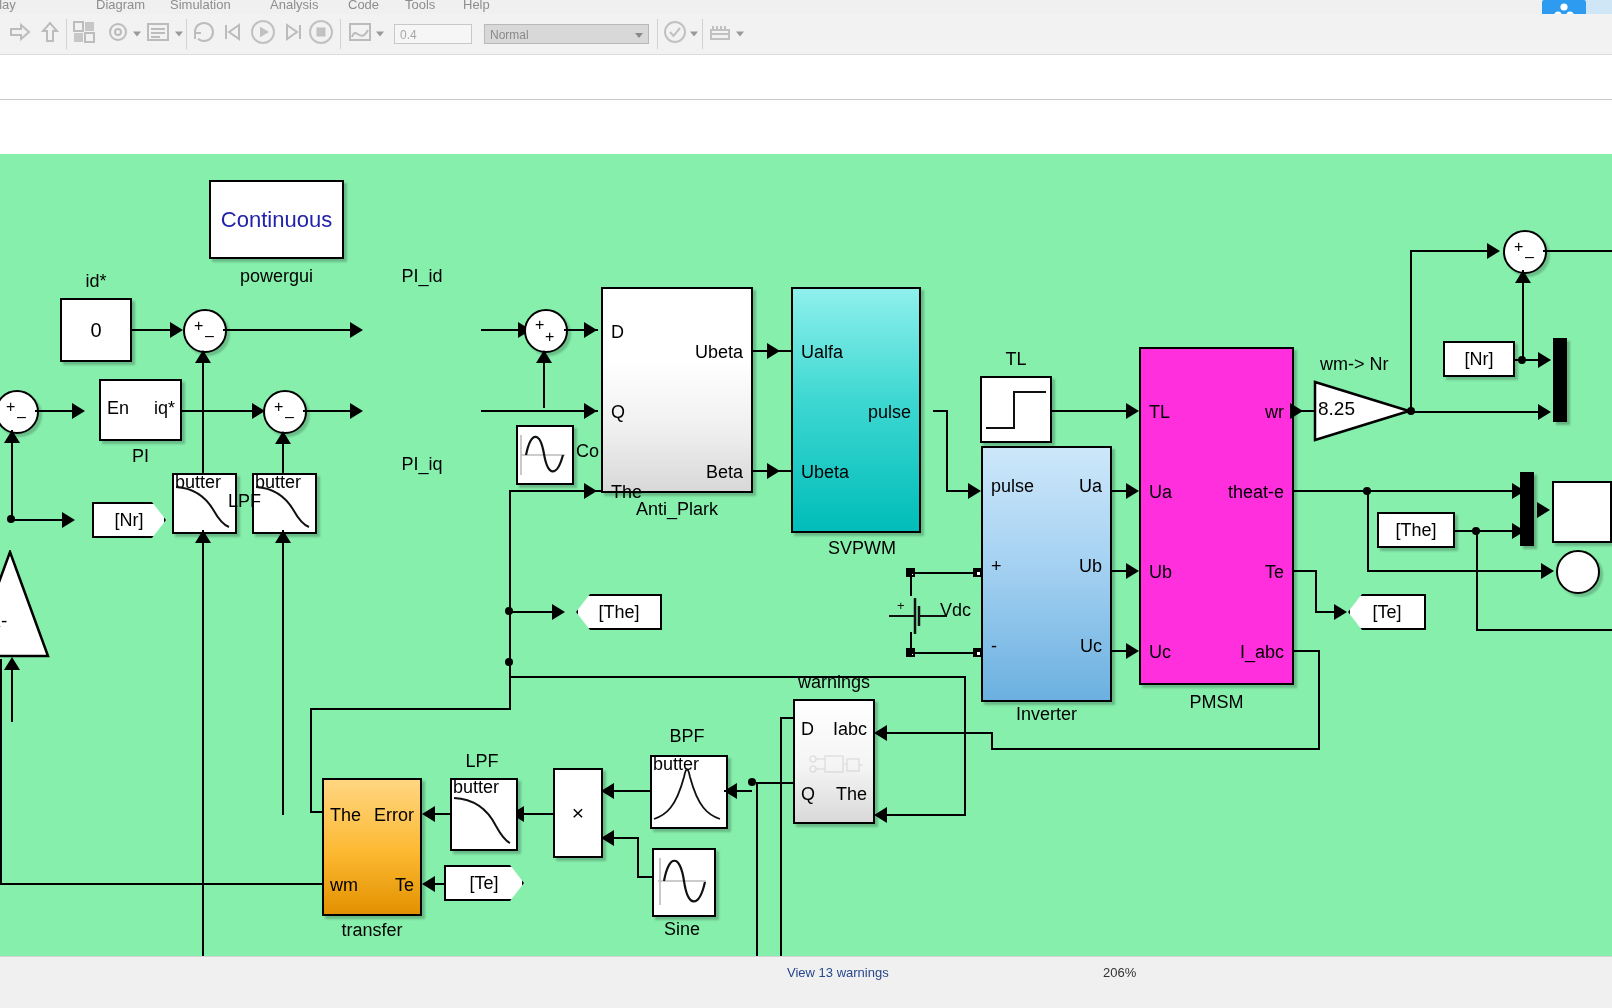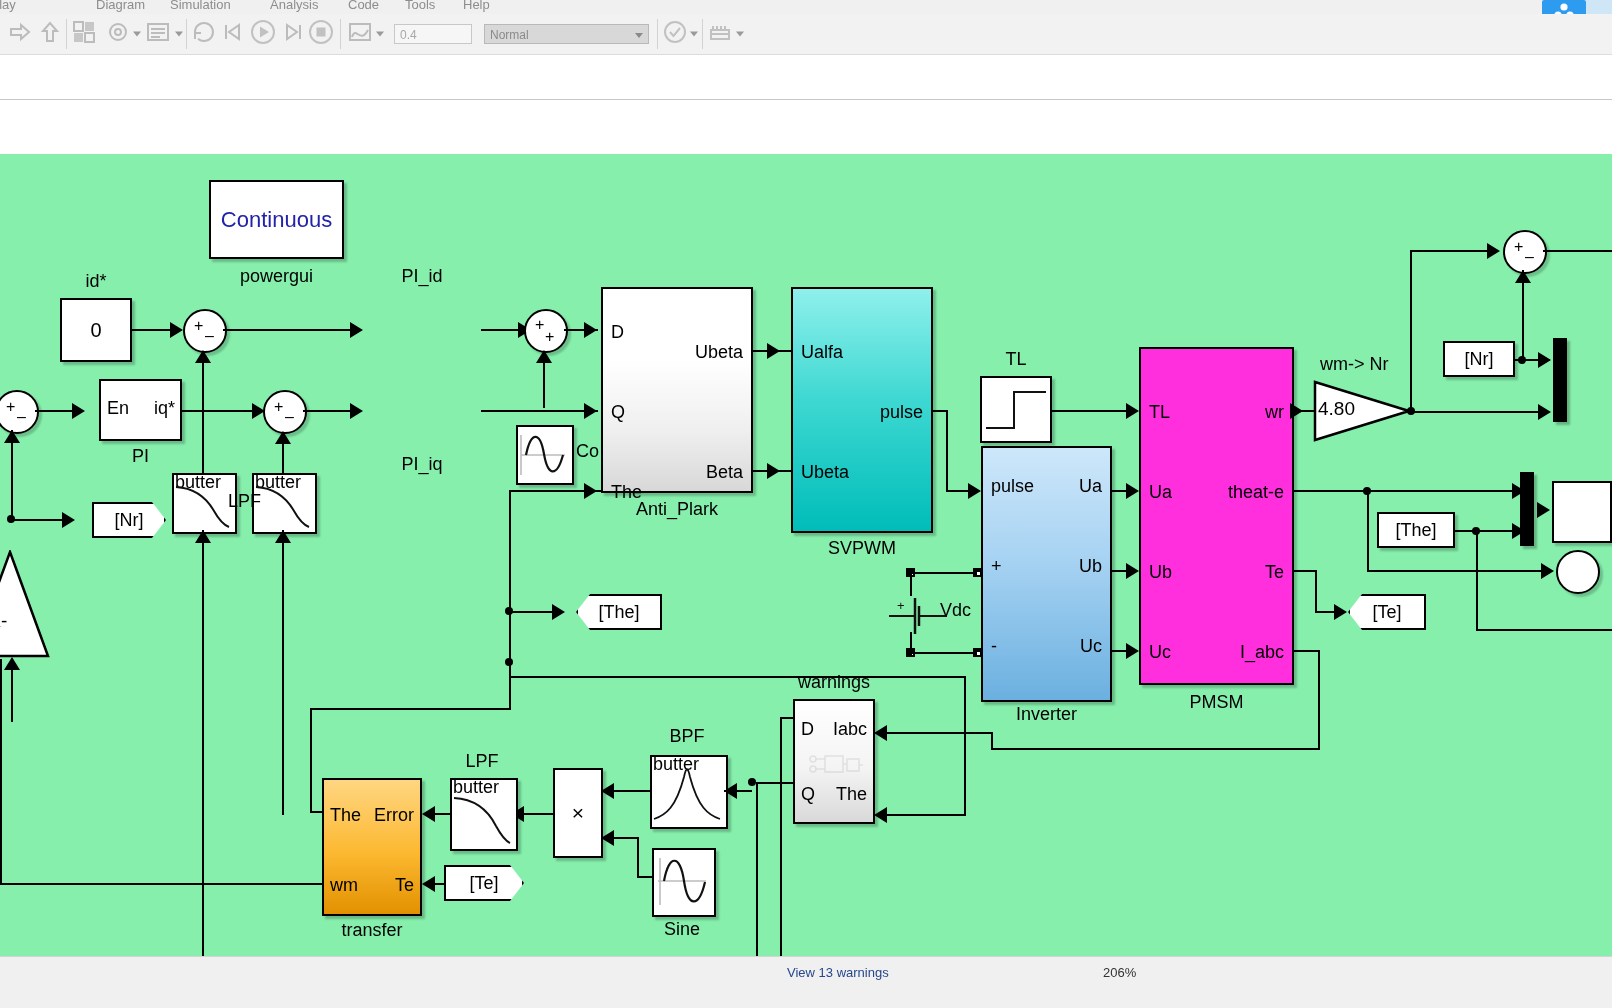--- a/index.html
+++ b/index.html
@@ -357,21 +357,21 @@
     <div class="goto ptL" style="left:576px;top:440px;width:86px">
       <div class="t">[The]</div>
     </div>
     <div class="wire wv" style="left:509px;top:457px;height:52px"></div>
     <div class="dot" style="left:505px;top:504px"></div>
     <div class="wire wv" style="left:509px;top:509px;height:47px"></div>
     <div class="wire wh" style="left:310px;top:554px;width:200px"></div>
     <div class="wire wv" style="left:310px;top:554px;height:104px"></div>
     <div class="wire wh" style="left:310px;top:657px;width:12px"></div>
 
-    <div class="blk" style="left:791px;top:133px;width:142px;height:246px;
+    <div class="blk" style="left:791px;top:133px;width:130px;height:246px;
          background:linear-gradient(180deg,#8ff0ec 0%,#3fd8d2 45%,#00bdb9 100%);">
       <span class="pl" style="left:8px;top:53px">Ualfa</span>
       <span class="pl" style="left:8px;top:173px">Ubeta</span>
       <span class="pr" style="right:8px;top:113px">pulse</span>
     </div>
     <div class="lbl" style="left:791px;top:384px;width:142px">SVPWM</div>
 
     <div class="wire wh" style="left:933px;top:256px;width:14px"></div>
     <div class="wire wv" style="left:946px;top:256px;height:81px"></div>
     <div class="wire wh" style="left:946px;top:336px;width:31px"></div>
@@ -447,21 +447,21 @@
     </div>
     <div class="lbl" style="left:1139px;top:538px;width:155px">PMSM</div>
 
     <div class="lbl" style="left:1320px;top:200px">wm-&gt; Nr</div>
     <div class="wire wh" style="left:1294px;top:256px;width:22px"></div>
     <div class="arw r" style="left:1290px;top:249px"></div>
     <div class="gaintri" style="left:1313px;top:226px;width:98px;height:62px">
       <svg width="98" height="62" viewBox="0 0 98 62">
         <path d="M2 2 L96 31 L2 60 Z" fill="#fff" stroke="#000" stroke-width="2.5"></path>
       </svg>
-      <div class="gt" style="left:5px;top:18px">4.80</div>
+      <div class="gt" style="left:5px;top:18px">8.25</div>
     </div>
     <div class="dot" style="left:1407px;top:253px"></div>
     <div class="wire wv" style="left:1410px;top:96px;height:161px"></div>
     <div class="wire wh" style="left:1410px;top:96px;width:83px"></div>
     <div class="arw r" style="left:1487px;top:89px"></div>
 
     <div class="sum" style="left:1503px;top:76px;width:40px;height:40px">
       <span style="left:9px;top:6px;">+</span>
       <span style="left:20px;top:16px;">–</span>
     </div>

